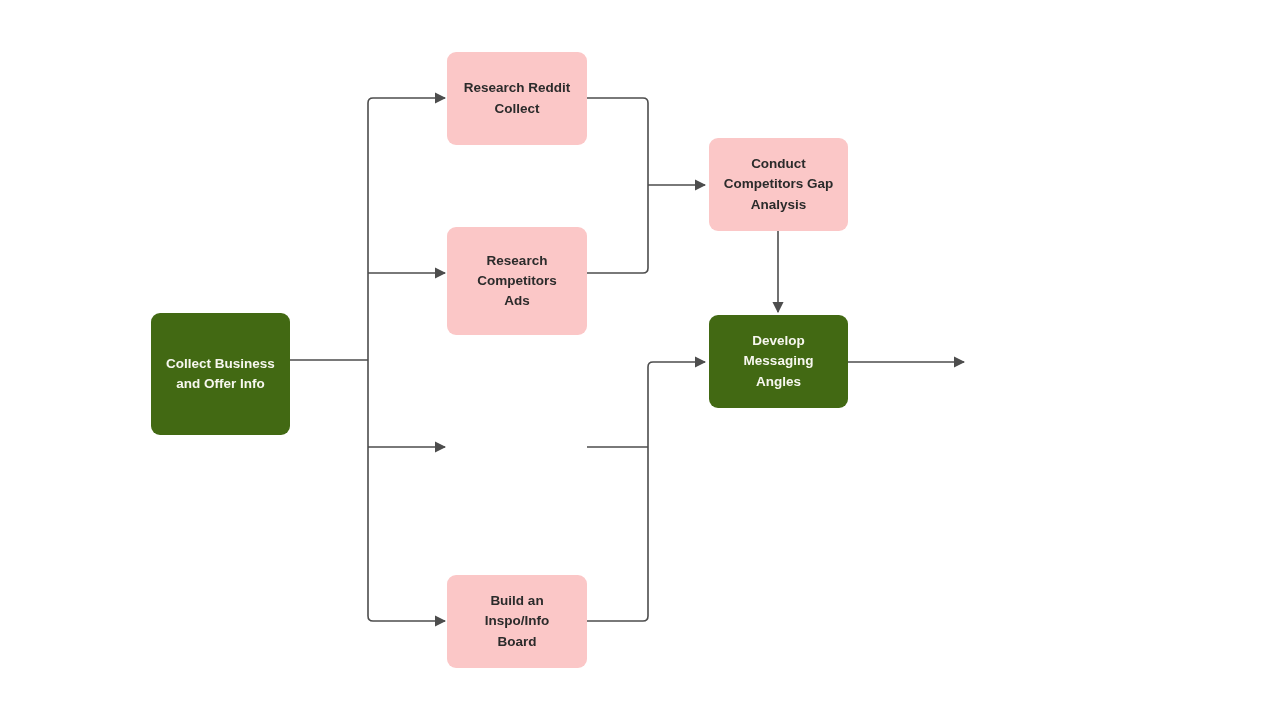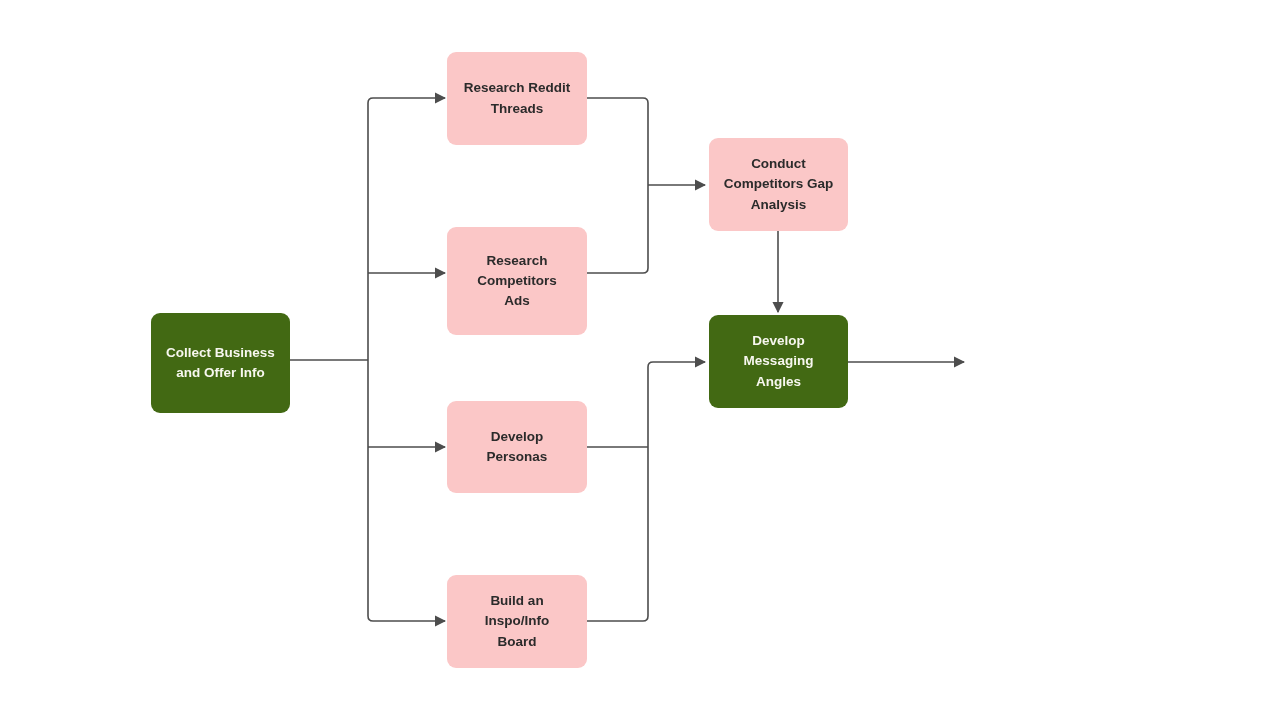--- a/index.html
+++ b/index.html
@@ -22,21 +22,21 @@
     text-align: center;
     border-radius: 9px;
     font-weight: bold;
     font-size: 13.5px;
     line-height: 1.5;
     box-sizing: border-box;
   }
   .node.pink  { background: var(--pink-node, #fbc7c7);  color: var(--pink-node-text, #2b2b2b); }
   .node.green { background: var(--green-node, #426913); color: var(--green-node-text, #f7f7ef); }
 
-  #node-collect    { left: 151px; top: 313px; width: 139px; height: 100px; padding: 8px 12px; }
+  #node-collect    { left: 151px; top: 313px; width: 139px; height: 122px; padding: 8px 12px; }
   #node-reddit     { left: 447px; top:  52px; width: 140px; height: 93px; padding: 8px 14px; }
   #node-ads        { left: 447px; top: 227px; width: 140px; height: 108px; padding: 8px 38px; }
   #node-gap        { left: 709px; top: 138px; width: 139px; height: 93px; padding: 8px 12px; }
   #node-personas   { left: 447px; top: 401px; width: 140px; height: 92px; padding: 8px 28px; }
   #node-board      { left: 447px; top: 575px; width: 140px; height: 93px; padding: 8px 27px; }
   #node-messaging  { left: 709px; top: 315px; width: 139px; height: 93px; padding: 8px 24px; }
   #node-brief      { left: 968px; top: 314px; width: 140px; height: 93px; padding: 8px 20px; }
 
   .workflow-title {
     position: absolute;
@@ -81,27 +81,26 @@
 
     <path class="edge" d="M 587 447 H 648"></path>
 
     <path class="edge" marker-end="url(#arrow)" d="M 587 621 H 643 Q 648 621 648 616 V 367 Q 648 362 653 362 H 705"></path>
 
     <path class="edge" marker-end="url(#arrow)" d="M 848 362 H 964"></path>
   </svg>
 
   <div class="node green" id="node-collect">Collect Business and Offer Info</div>
 
-  <div class="node pink" id="node-reddit">Research Reddit Threads</div>
+  <div class="node pink" id="node-reddit">Research Reddit Collect</div>
 
   <div class="node pink" id="node-ads">Research Competitors Ads</div>
 
   <div class="node pink" id="node-gap">Conduct Competitors Gap Analysis</div>
 
-  <div class="node pink" id="node-personas">Develop Personas</div>
 
   <div class="node pink" id="node-board">Build an Inspo/Info Board</div>
 
   <div class="node green" id="node-messaging">Develop Messaging Angles</div>
 
 
 
 </div>
 
 </body></html>

